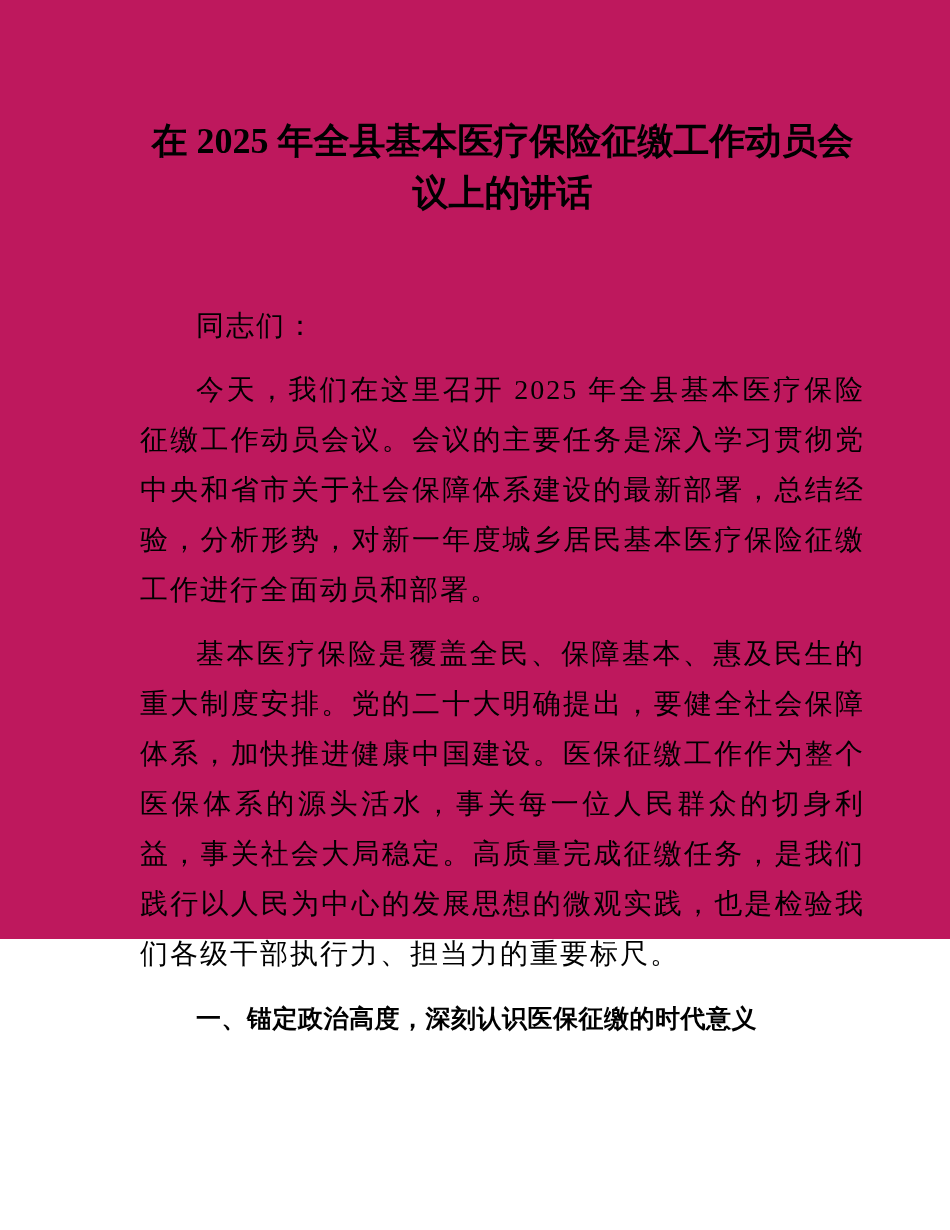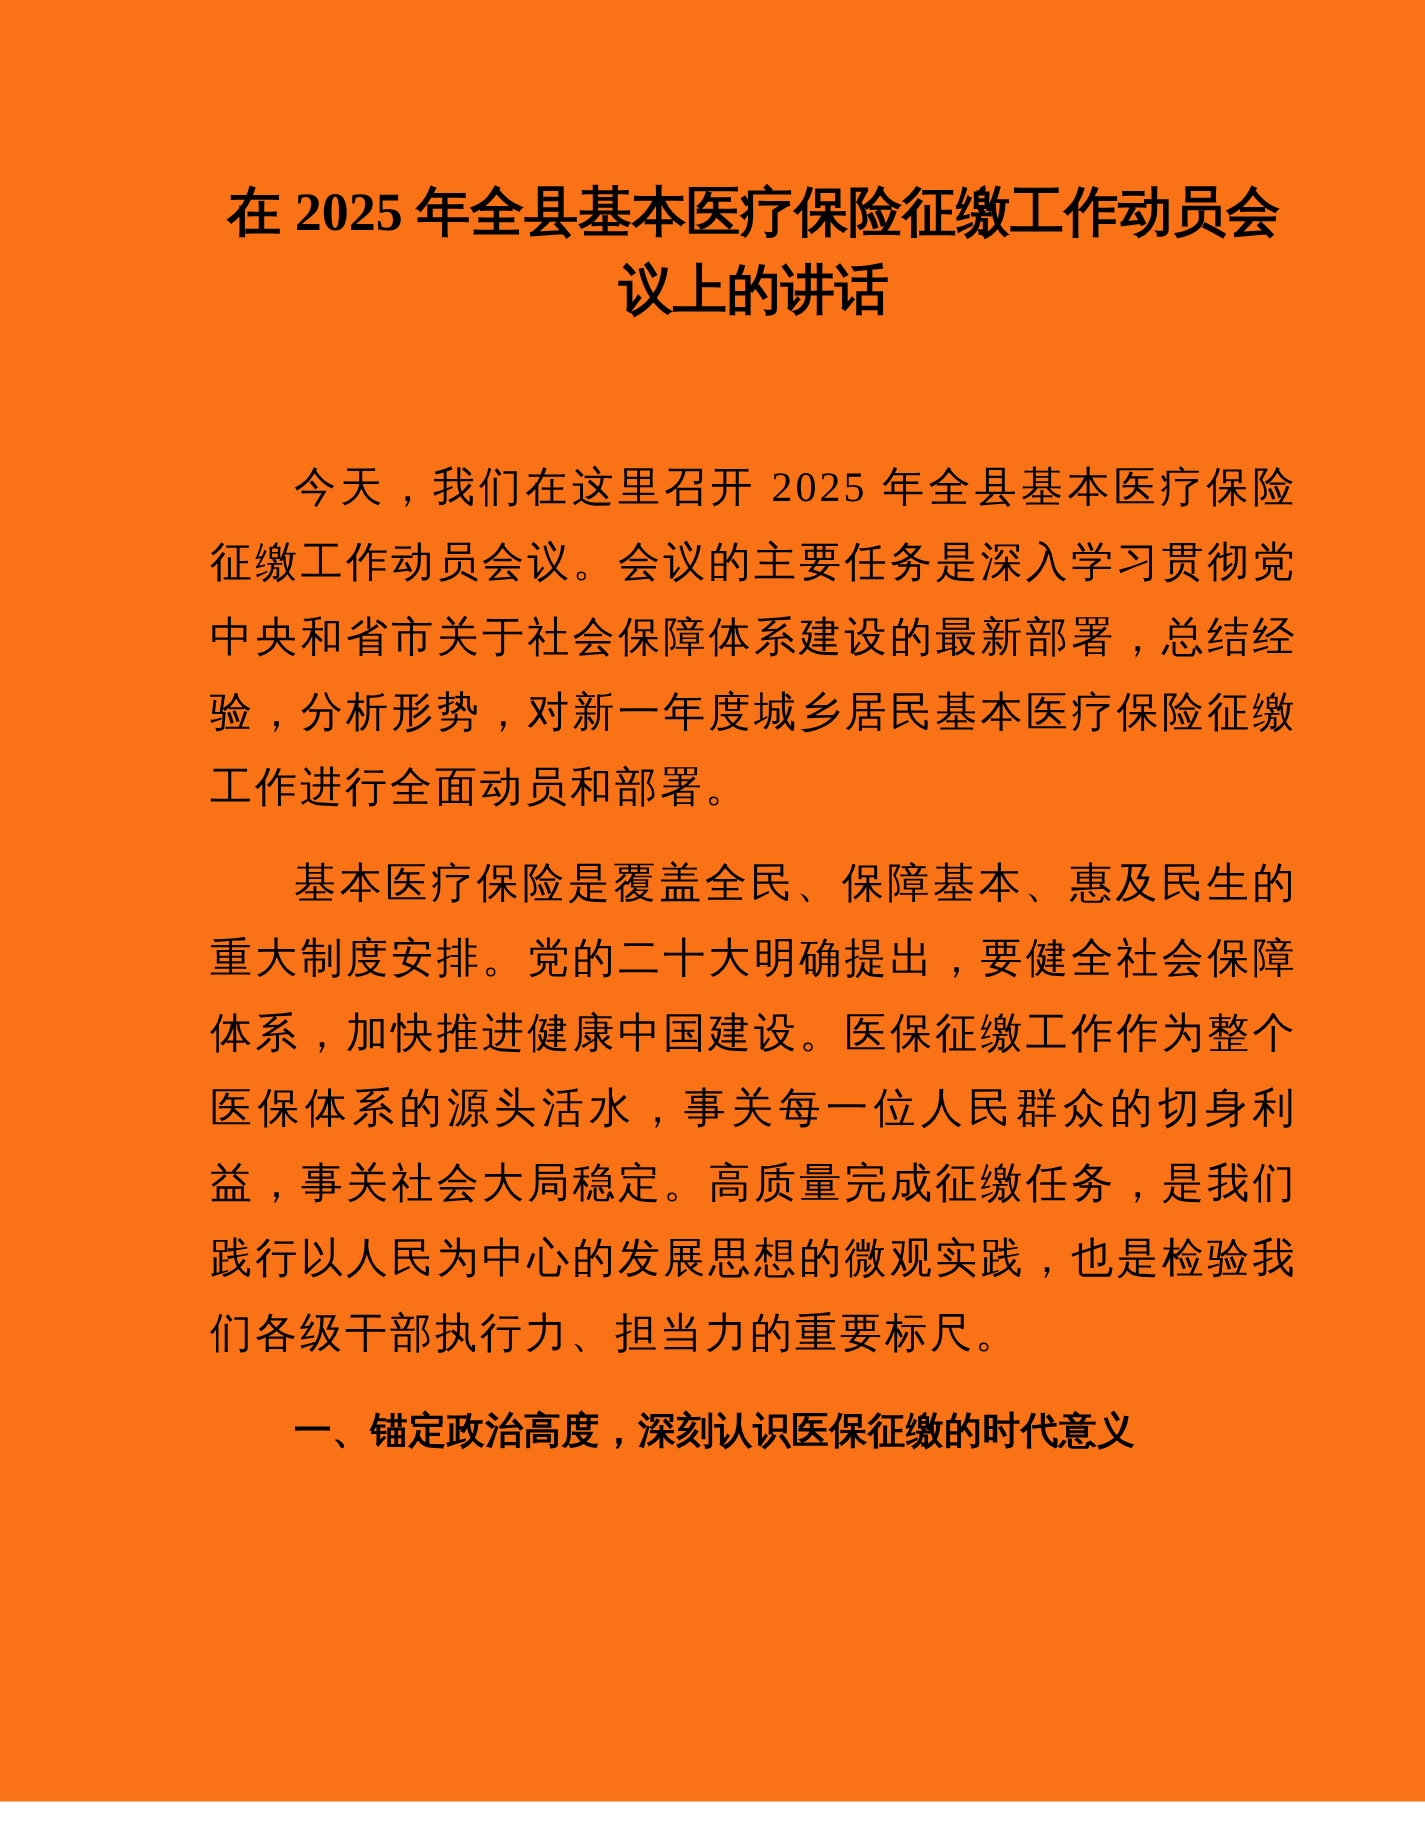--- a/index.html
+++ b/index.html
@@ -10,23 +10,23 @@
   body {
     width: 950px;
     height: 1230px;
     overflow: hidden;
     color: #000000;
     font-family: "Liberation Serif", "DejaVu Serif", serif;
   }
   .page {
     box-sizing: border-box;
     width: 950px;
-    height: 1201px;
+    height: 939px;
     padding: 115px 85px 0 140px;
-    background: #f97316;
+    background: #be185d;
   }
   .doc-title {
     font-family: "Liberation Serif", "DejaVu Serif", serif;
     font-size: 36px;
     line-height: 52px;
     font-weight: 700;
     text-align: center;
     margin: 0 0 82px 0;
     color: #000000;
   }
@@ -55,20 +55,21 @@
     margin: 0;
     color: #000000;
   }
 </style>
 </head>
 <body>
 
 <div class="page">
   <h1 class="doc-title">在 2025 年全县基本医疗保险征缴工作动员会议上的讲话</h1>
 
+  <p class="body-para salutation">同志们：</p>
 
   <p class="body-para">今天，我们在这里召开 2025 年全县基本医疗保险征缴工作动员会议。会议的主要任务是深入学习贯彻党中央和省市关于社会保障体系建设的最新部署，总结经验，分析形势，对新一年度城乡居民基本医疗保险征缴工作进行全面动员和部署。</p>
 
   <p class="body-para">基本医疗保险是覆盖全民、保障基本、惠及民生的重大制度安排。党的二十大明确提出，要健全社会保障体系，加快推进健康中国建设。医保征缴工作作为整个医保体系的源头活水，事关每一位人民群众的切身利益，事关社会大局稳定。高质量完成征缴任务，是我们践行以人民为中心的发展思想的微观实践，也是检验我们各级干部执行力、担当力的重要标尺。</p>
 
 
   <p class="section-heading">一、锚定政治高度，深刻认识医保征缴的时代意义</p>
 </div>
 
 </body></html>

